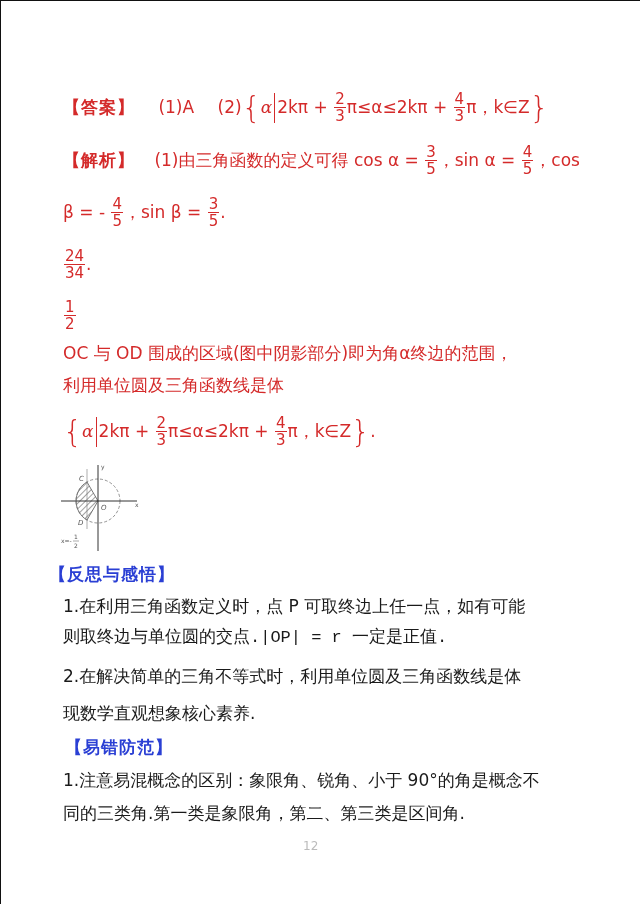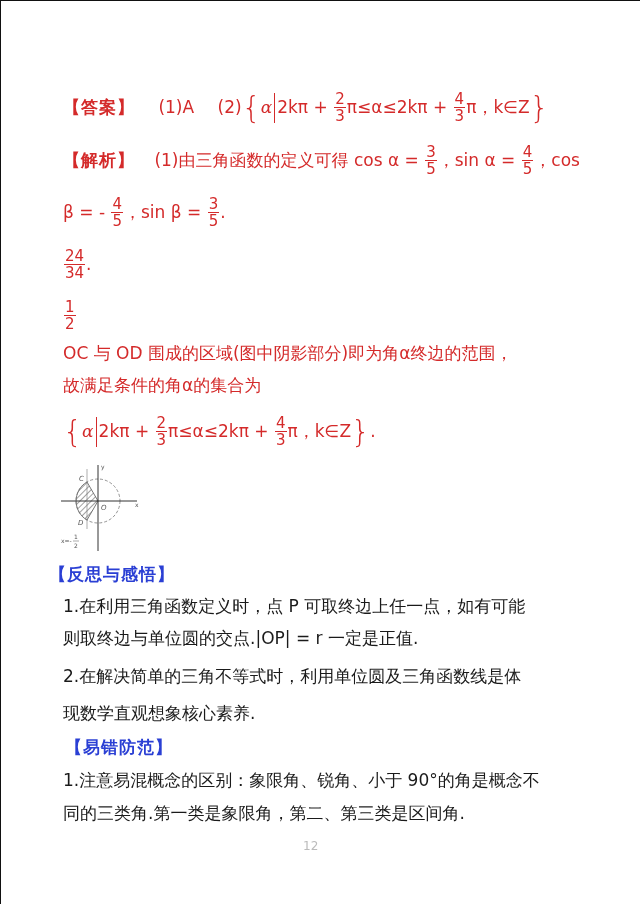--- a/index.html
+++ b/index.html
@@ -86,21 +86,21 @@
 </div>
 
 <div class="line red" style="top:298px;">
   <span class="frac">
       <span class="num">1</span>
       <span class="den">2</span>
     </span>
 </div>
 
 <div class="line red" style="top:340px;">OC 与 OD 围成的区域(图中阴影部分)即为角α终边的范围，</div>
-<div class="line red" style="top:372px;">故满足条件的角α的集合为</div>
+<div class="line red" style="top:372px;">利用单位圆及三角函数线是体</div>
 
 <div class="line red" style="top:414px;">
   <span class="bracket-lg">{</span><span class="i">α</span><span class="bar"></span><span>2kπ +</span>
   <span class="frac">
       <span class="num">2</span>
       <span class="den">3</span>
     </span><span>π≤α≤2kπ +</span>
   <span class="frac">
       <span class="num">4</span>
       <span class="den">3</span>
@@ -125,21 +125,21 @@
   <text x="21" y="64" font-size="7" fill="#555" font-style="italic">D</text>
   <text x="44" y="49" font-size="7" fill="#555" font-style="italic">O</text>
   <text x="4" y="82" font-size="6" fill="#555">x=-</text>
   <text x="17" y="78" font-size="6" fill="#555">1</text>
   <line x1="16" y1="80" x2="22" y2="80" stroke="#555" stroke-width="0.5"></line>
   <text x="17" y="87" font-size="6" fill="#555">2</text>
 </svg>
 
 <div class="line blue tag" style="top:561px; left:48px;">【反思与感悟】</div>
 <div class="line black" style="top:593px;">1.在利用三角函数定义时，点 P 可取终边上任一点，如有可能</div>
-<div class="line black" style="top:625px;">则取终边与单位圆的交点.|OP| = r 一定是正值.</div>
+<div class="line black" style="top:625px;font-family:Liberation Mono, monospace;">则取终边与单位圆的交点.|OP| = r 一定是正值.</div>
 <div class="line black" style="top:663px;">2.在解决简单的三角不等式时，利用单位圆及三角函数线是体</div>
 <div class="line black" style="top:700px;">现数学直观想象核心素养.</div>
 
 <div class="line blue tag" style="top:734px; left:64px;">【易错防范】</div>
 <div class="line black" style="top:767px;">1.注意易混概念的区别：象限角、锐角、小于 90°的角是概念不</div>
 <div class="line black" style="top:800px;">同的三类角.第一类是象限角，第二、第三类是区间角.</div>
 
 <div class="page-num">12</div>
 <div class="watermark">头条 @数学教育</div>
 

